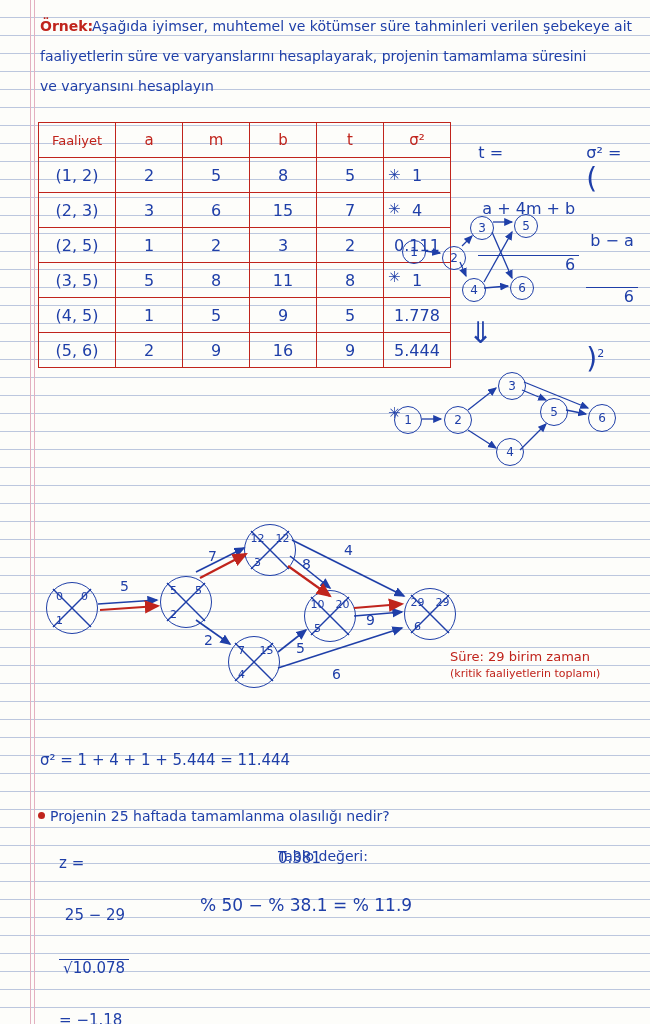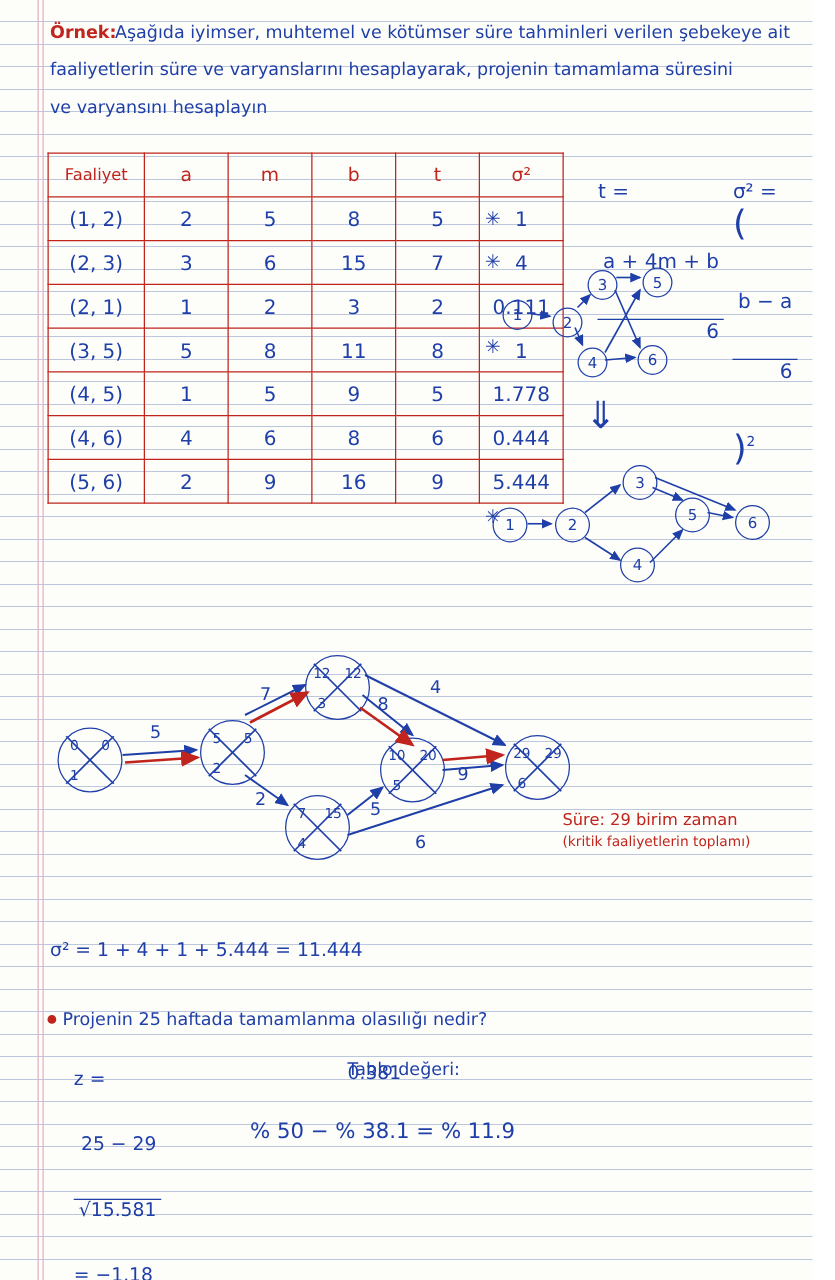--- a/index.html
+++ b/index.html
@@ -192,21 +192,21 @@
       </tr>
       <tr>
         <td class="first">(2, 3)</td>
         <td>3</td>
         <td>6</td>
         <td>15</td>
         <td>7</td>
         <td>4</td>
       </tr>
       <tr>
-        <td class="first">(2, 1)</td>
+        <td class="first">(2, 5)</td>
         <td>1</td>
         <td>2</td>
         <td>3</td>
         <td>2</td>
         <td>0.111</td>
       </tr>
       <tr>
         <td class="first">(3, 5)</td>
         <td>5</td>
         <td>8</td>
@@ -214,28 +214,20 @@
         <td>8</td>
         <td>1</td>
       </tr>
       <tr>
         <td class="first">(4, 5)</td>
         <td>1</td>
         <td>5</td>
         <td>9</td>
         <td>5</td>
         <td>1.778</td>
-      </tr>
-      <tr>
-        <td class="first">(4, 6)</td>
-        <td>4</td>
-        <td>6</td>
-        <td>8</td>
-        <td>6</td>
-        <td>0.444</td>
       </tr>
       <tr>
         <td class="first">(5, 6)</td>
         <td>2</td>
         <td>9</td>
         <td>16</td>
         <td>9</td>
         <td>5.444</td>
       </tr>
     </tbody>
@@ -403,21 +395,21 @@
 
   <div class="hand blue" id="eq2">σ² = 1 + 4 + 1 + 5.444 = 11.444</div>
 
   <div id="bullet"></div>
   <div class="hand blue" id="q1">Projenin 25 haftada tamamlanma olasılığı nedir?</div>
 
   <div class="hand blue" id="zcalc">
     <span>z =</span>
     <span class="frac">
       <span class="num">25 − 29</span>
-      <span class="den">√15.581</span>
+      <span class="den">√10.078</span>
     </span>
     <span>= −1.18</span>
     
   </div>
 
   <div class="hand blue" id="tablo">Tablo değeri:</div>
   <div class="hand blue" id="tablo2">0.381</div>
 
   <div class="hand blue" id="final">% 50 − % 38.1 = % 11.9</div>
 </div>

